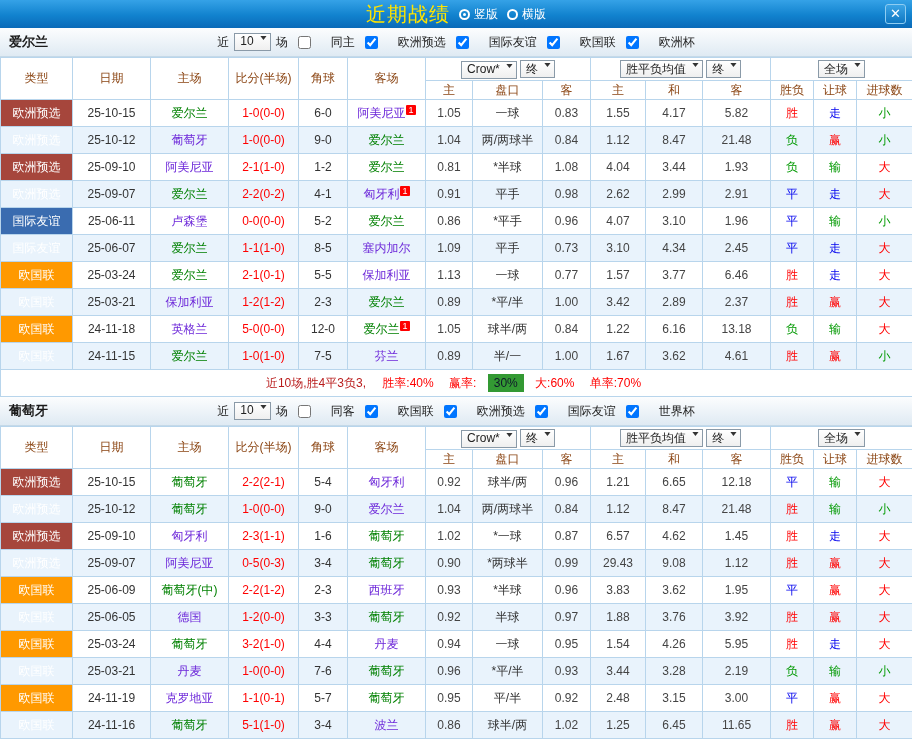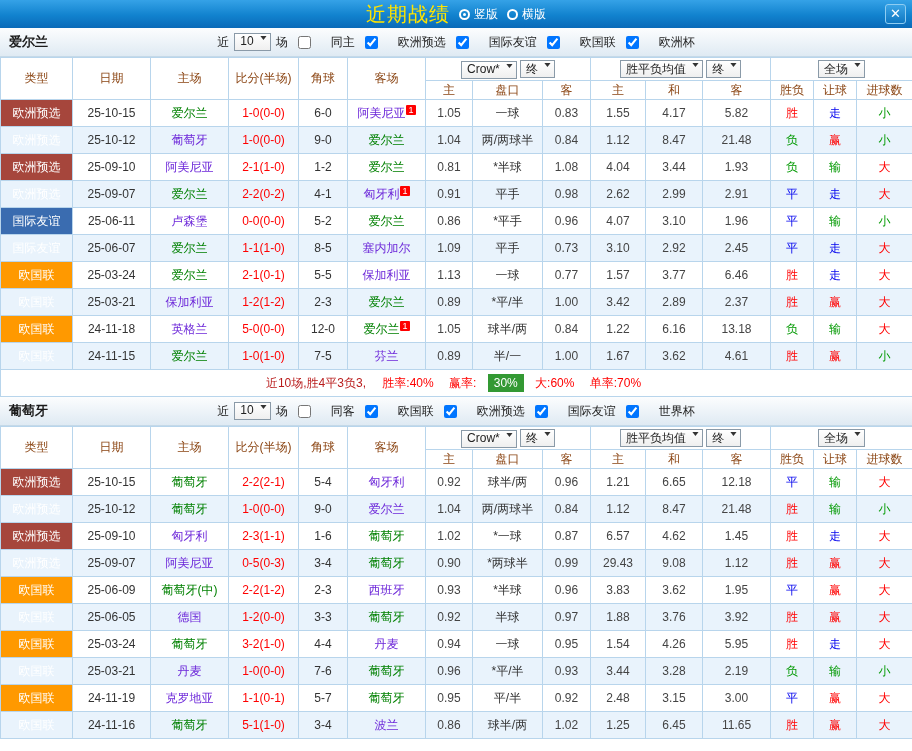--- a/index.html
+++ b/index.html
@@ -39,21 +39,21 @@
 td.score{color:#f00}
 td.num{color:#444}
 td.line{color:#333}
 .res-r{color:#f00}
 .res-b{color:#00e}
 .res-g{color:#090}
 sup.rc{background:#f00;color:#fff;font-size:9px;line-height:10px;padding:0 2px;margin-left:1px;border-radius:1px;vertical-align:4px}
 tfoot td{height:27px;background:#fff}
 .sumrow .lead{color:#b91c1c;margin-right:7px}
 .sumrow .sr{color:#f00;margin:0 6px}
-.badge{background:#339933;color:#ffffff;padding:2px 6px;margin:12px 2px}
+.badge{background:#339933;color:#0f172a;padding:2px 6px;margin:12px 2px}
 </style>
 </head>
 <body>
 
 <div class="topbar">
   <span class="title">近期战绩</span>
   <span class="radio">
     <span class="ricon on"></span>
     <span>竖版</span>
   </span>
@@ -251,21 +251,21 @@
         <td class="type t-fri">国际友谊</td>
         <td class="date">25-06-07</td>
         <td><span class="tname g">爱尔兰</span></td>
         <td class="score">1-1(1-0)</td>
         <td class="corner">8-5</td>
         <td><span class="tname">塞内加尔</span></td>
         <td class="num">1.09</td>
         <td class="line">平手</td>
         <td class="num">0.73</td>
         <td class="num">3.10</td>
-        <td class="num">2.92</td>
+        <td class="num">4.34</td>
         <td class="num">2.45</td>
         <td class="res res-b">平</td>
         <td class="res res-b">走</td>
         <td class="res res-r">大</td>
       </tr>
       <tr>
         <td class="type t-nat">欧国联</td>
         <td class="date">25-03-24</td>
         <td><span class="tname g">爱尔兰</span></td>
         <td class="score">2-1(0-1)</td>

